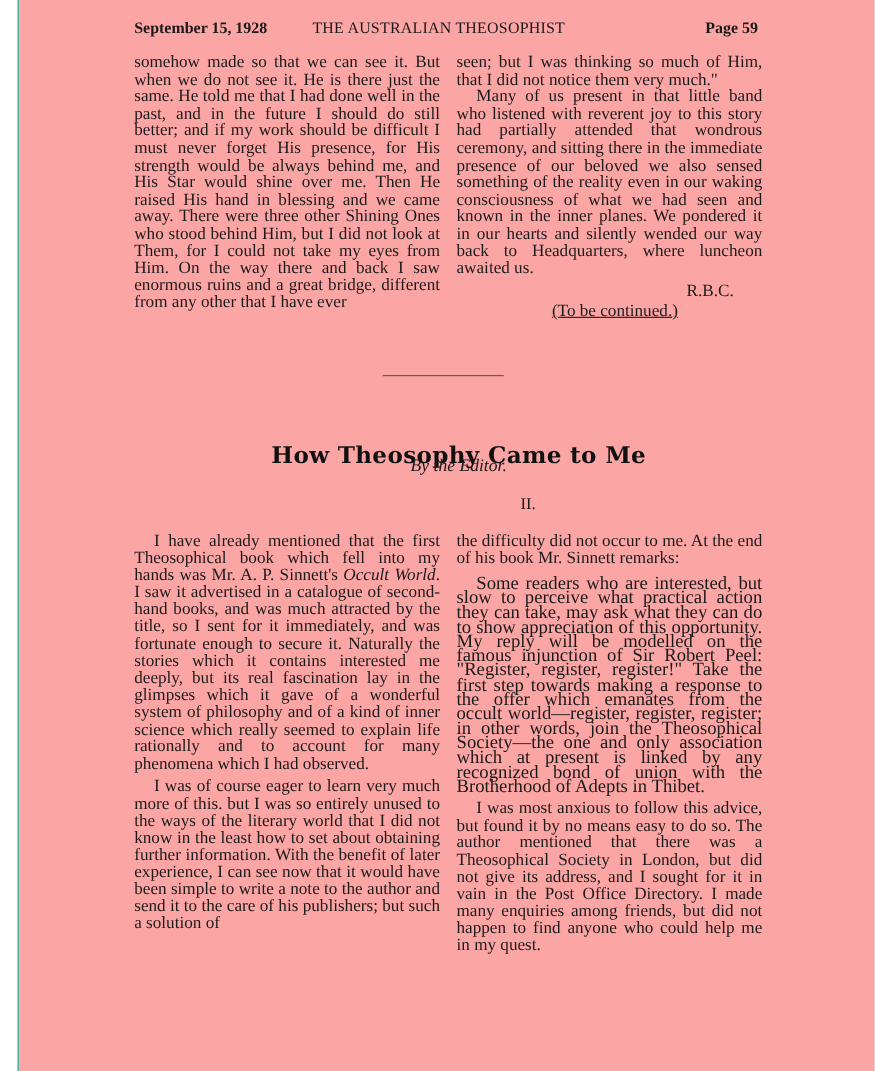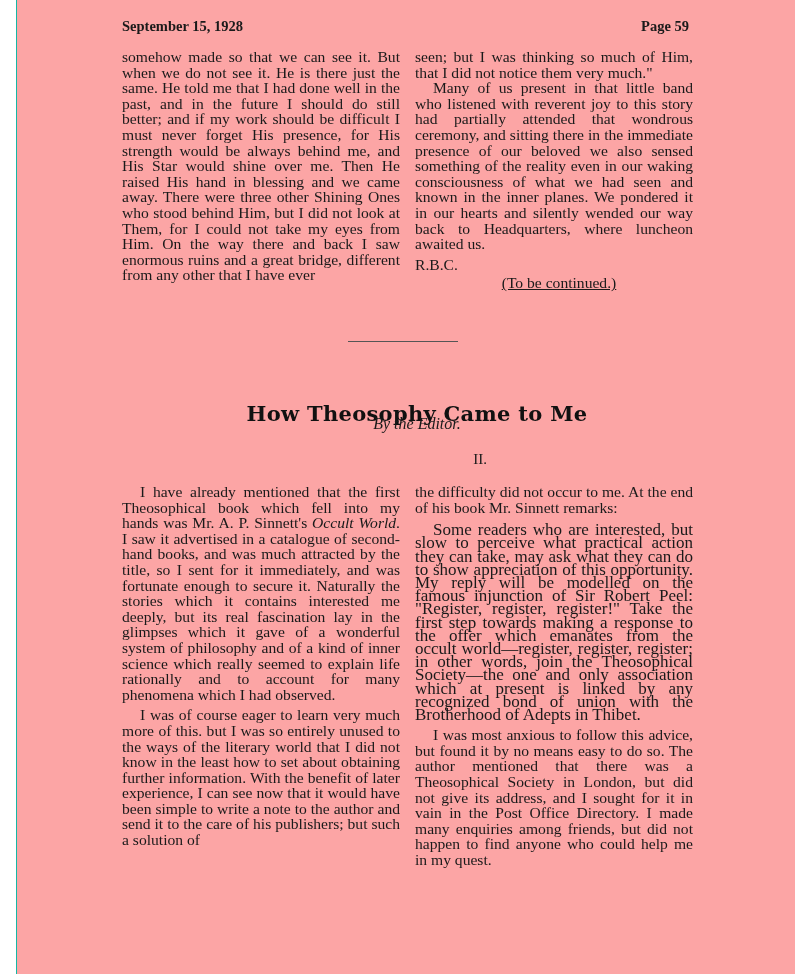--- a/index.html
+++ b/index.html
@@ -16,21 +16,21 @@
   .col { position: absolute; font-family: "Liberation Serif", serif; font-size: 15.6px;
          line-height: 15.6px; text-align: justify; }
   .col p { margin: 0; }
   .indent { text-indent: 18px; }
   .col-l1 { left: 105px; top: 49px; width: 278px; }
   .col-r1 { left: 398px; top: 49px; width: 278px; }
   .col-l2 { left: 105px; top: 484px; width: 278px; }
   .col-r2 { left: 398px; top: 484px; width: 278px; }
   .gap { margin-top: 5px !important; }
 
-  .signature { text-align: left; padding-right: 26px; margin-top: 5px !important; }
+  .signature { text-align: right; padding-right: 26px; margin-top: 5px !important; }
   .continued { text-align: center; padding-left: 10px; margin-top: 3px !important; text-decoration: underline; }
 
   .rule { position: absolute; left: 331px; top: 341px; width: 110px; height: 0;
           border-top: 1.5px solid #555; }
   .title { position: absolute; left: 150px; top: 373px; width: 500px; text-align: center;
            font-family: "DejaVu Serif", serif; font-weight: bold; font-size: 21px;
            letter-spacing: 0.3px; color: #111; margin-top: 28px; }
   .byline { position: absolute; left: 250px; top: 415px; width: 300px; text-align: center;
             font-family: "Liberation Serif", serif; font-style: italic; font-size: 16px; }
   .part { position: absolute; left: 330px; top: 451px; width: 140px; text-align: right;
@@ -39,20 +39,21 @@
   .quote { font-size: 17px; line-height: 13.2px; margin-top: 8px !important; margin-bottom: 6px !important; }
   em { font-style: italic; }
 </style>
 </head>
 <body>
 
 <div class="page">
 
   <div class="running-head">
     <span class="rh-date">September 15, 1928</span>
+    <span class="rh-title">THE AUSTRALIAN THEOSOPHIST</span>
     <span class="rh-page">Page 59</span>
   </div>
 
   <div class="col col-l1">
     <p>somehow made so that we can see it. But when we do not see it. He is there just the same.  He told me that I had done well in the past, and in the future I should do still better; and if my work should be difficult I must never forget His presence, for His strength would be always behind me, and His Star would shine over me. Then He raised His hand in blessing and we came away.  There were three other Shining Ones who stood behind Him, but I did not look at Them, for I could not take my eyes from Him. On the way there and back I saw enormous ruins and a great bridge, different from any other that I have ever</p>
   </div>
 
   <div class="col col-r1">
     <p>seen; but I was thinking so much of Him, that I did not notice them very much."</p>
     <p class="indent">Many of us present in that little band who listened with reverent joy to this story had partially attended that wondrous ceremony, and sitting there in the immediate presence of our beloved we also sensed something of the reality even in our waking consciousness of what we had seen and known in the inner planes.  We pondered it in our hearts and silently wended our way back to Headquarters, where luncheon awaited us.</p>

